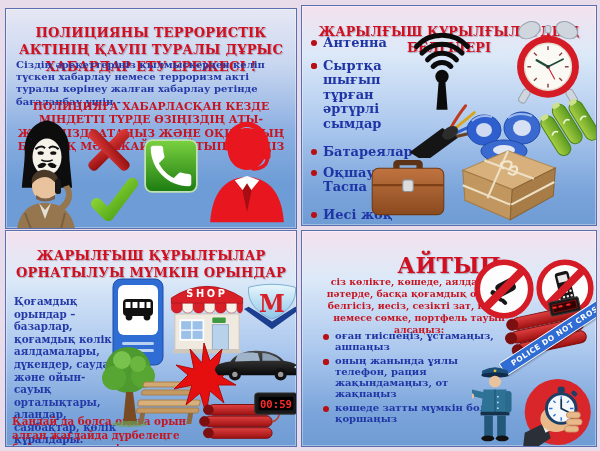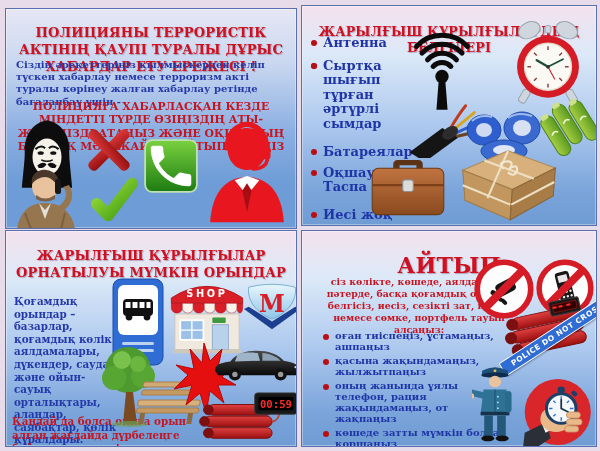--- a/index.html
+++ b/index.html
@@ -402,21 +402,21 @@
     </svg>
   </div>
 </section>
 
 <section class="panel grad-b p-br">
   <h2 class="abs red-title br-title">АЙТЫП</h2>
   <p class="abs br-intro">сіз көлікте, көшеде, аялдамада, пәтерде, басқа қоғамдық орында белгісіз, иесіз, сезікті зат, қорап немесе сөмке, портфель тауып алсаңыз:</p>
 
   <ul class="blist br-list">
     <li><span class="dot"></span><span>оған тиіспеңіз, ұстамаңыз, ашпаңыз</span></li>
-    <li><span class="dot"></span><span>қасына жақындамаңыз, жылжытпаңыз</span></li>
+    <li><span class="dot"></span></li>
     <li><span class="dot"></span><span>оның жанында ұялы телефон, рация жақындамаңыз, от жақпаңыз</span></li>
     <li><span class="dot"></span><span>көшеде затты мүмкін болса қоршаңыз</span></li>
 
   </ul>
 
   <div class="art" style="left:172px;top:28px;width:60px;height:60px">
     <svg viewBox="0 0 74 74">
       <circle cx="37" cy="37" r="33" fill="#fdfdfd"></circle>
       <g fill="#161616">
         <rect x="27" y="27" width="24" height="16" rx="5" transform="rotate(-28 39 35)"></rect>

